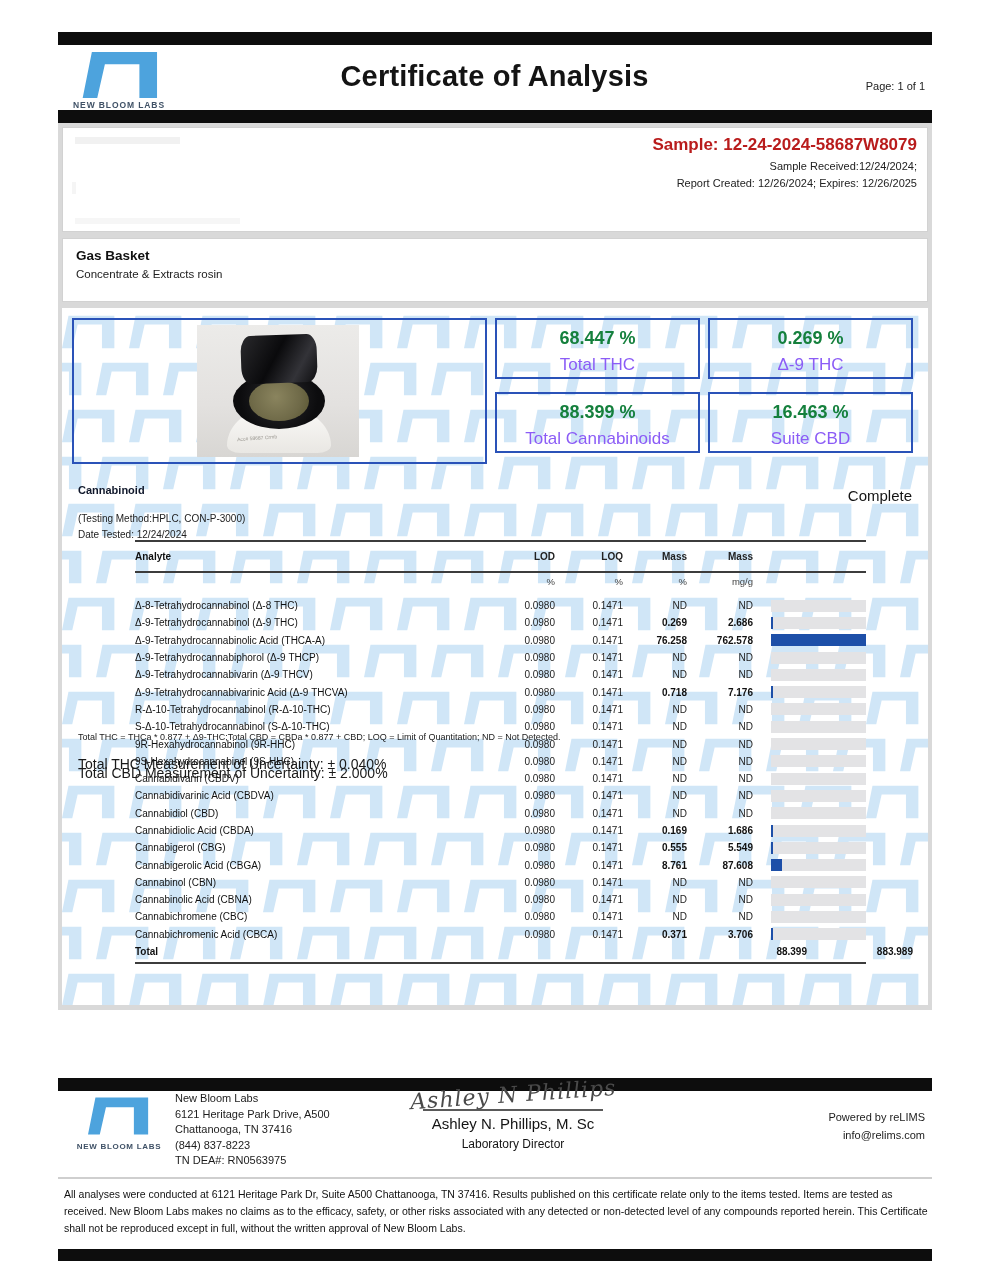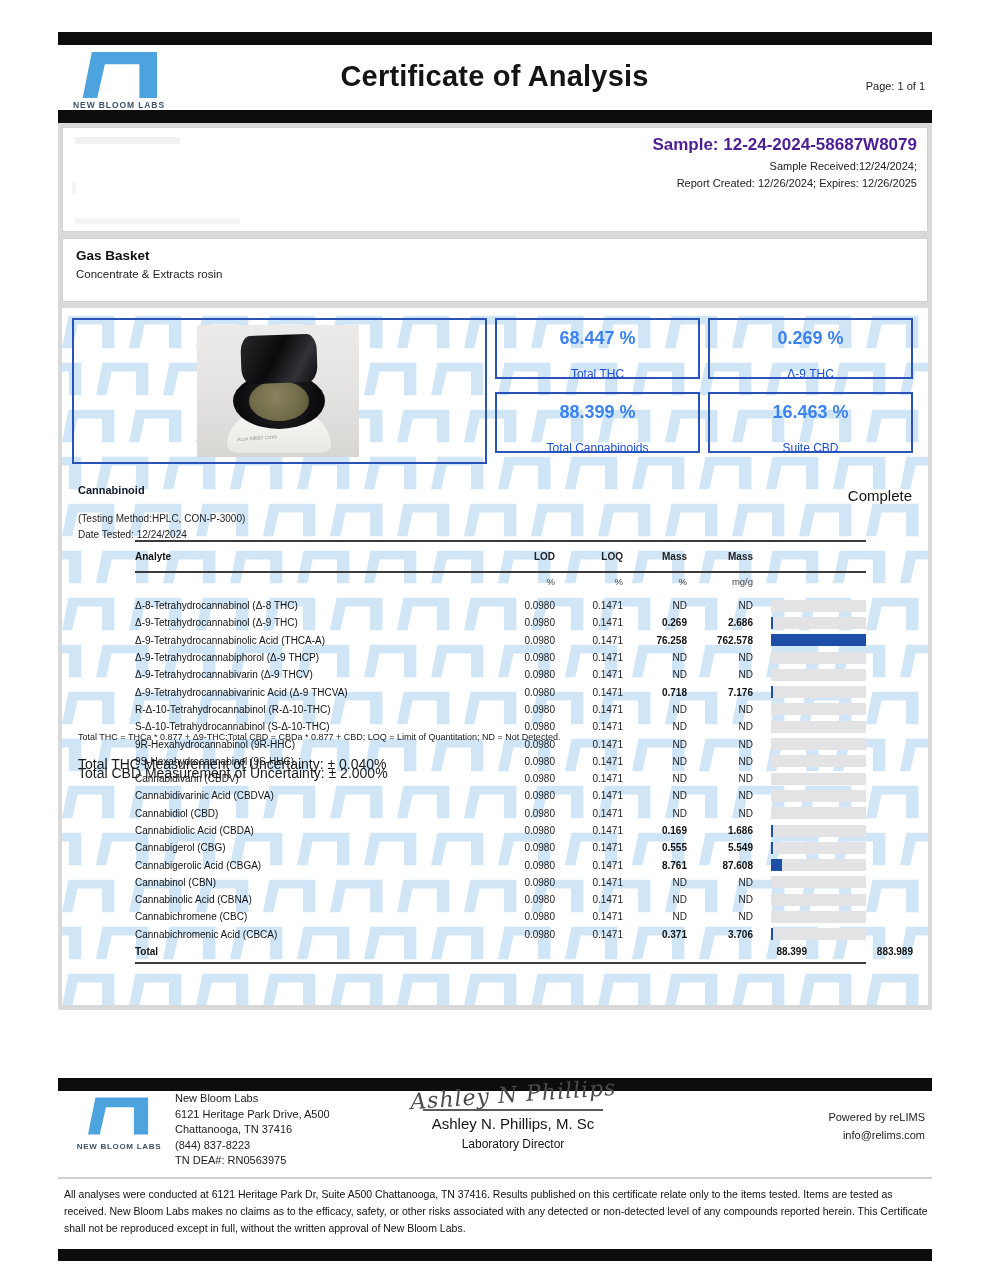--- a/index.html
+++ b/index.html
@@ -19,21 +19,21 @@
     font-size:8.5px; letter-spacing:0.9px; color:#3f5166; font-weight:bold; }
   .doc-title { position:absolute; left:0; right:0; top:60px; text-align:center;
     font-size:29px; font-weight:bold; color:#141414; letter-spacing:0.2px; }
   .page-label { position:absolute; right:64px; top:80px; font-size:11px; color:#222; }
 
   
   .gray-strip { position:absolute; left:58px; top:123px; width:874px; height:887px; background:#d9d9d9; }
   .whitebox { position:absolute; background:#fff; border:1px solid #d2d2d2; }
   .sample-box { left:62px; top:127px; width:866px; height:105px; }
   .sample-box .inner { position:absolute; right:10px; top:7px; text-align:right; }
-  .sample-id { font-size:17px; font-weight:bold; color:#4c1d95; }
+  .sample-id { font-size:17px; font-weight:bold; color:#b91c1c; }
   .sample-line { font-size:11px; color:#222; margin-top:5px; }
   .redact { position:absolute; background:#f1f1f1; }
   .r1 { left:12px; top:9px; width:105px; height:7px; }
   .r2 { left:9px; top:54px; width:4px; height:12px; background:#f5f5f5; }
   .r3 { left:12px; top:90px; width:165px; height:6px; background:#f6f6f6; }
 
   .product-box { left:62px; top:238px; width:866px; height:64px; padding:9px 13px; }
   .product-name { font-size:13.5px; font-weight:bold; color:#111; }
   .product-type { font-size:11.5px; color:#222; margin-top:5px; }
 
@@ -53,22 +53,22 @@
     background:linear-gradient(180deg,#fbfaf8,#e9e7e3); }
   .jar-rim { position:absolute; left:36px; top:48px; width:92px; height:56px; border-radius:50%;
     background:radial-gradient(circle at 50% 45%,#2b2b2e 0%,#0c0c0e 70%); }
   .rosin { position:absolute; left:52px; top:56px; width:60px; height:40px; border-radius:50%;
     background:radial-gradient(circle at 45% 40%,#8a845e 0%,#6f6a48 60%,#57532f 100%); }
   .jar-text { position:absolute; left:40px; top:108px; width:90px; font-size:5px; color:#9b9892; transform:rotate(-4deg); }
 
   .statbox { position:absolute; width:205px; height:61px; border:2px solid #2a52b8; text-align:center; padding-top:8px; }
   .sb1 { left:433px; top:10px; }  .sb2 { left:646px; top:10px; }
   .sb3 { left:433px; top:84px; }  .sb4 { left:646px; top:84px; }
-  .stat-value { font-size:18px; font-weight:bold; color:#3b82f6; }
-  .stat-label { font-size:12px; color:#1d4ed8; margin-top:18px; }
+  .stat-value { font-size:18px; font-weight:bold; color:#15803d; }
+  .stat-label { font-size:17px; color:#8b5cf6; margin-top:6px; }
 
   
   .section-title { position:absolute; left:16px; top:176px; font-size:11px; font-weight:bold; color:#0f172a; }
   .section-status { position:absolute; right:16px; top:179px; font-size:15px; color:#141414; }
   .method-line { position:absolute; left:16px; top:205px; font-size:10px; color:#222; }
   .date-line { position:absolute; left:16px; top:221px; font-size:10px; color:#222; }
 
   .ctable { position:absolute; left:73px; top:232px; width:731px; }
   .trow, .thead, .tunits { display:grid; grid-template-columns:354px 66px 68px 64px 66px 18px 95px; align-items:center; }
   .thead { border-top:2px solid #3c3c3c; border-bottom:2px solid #3c3c3c; height:33px; }

